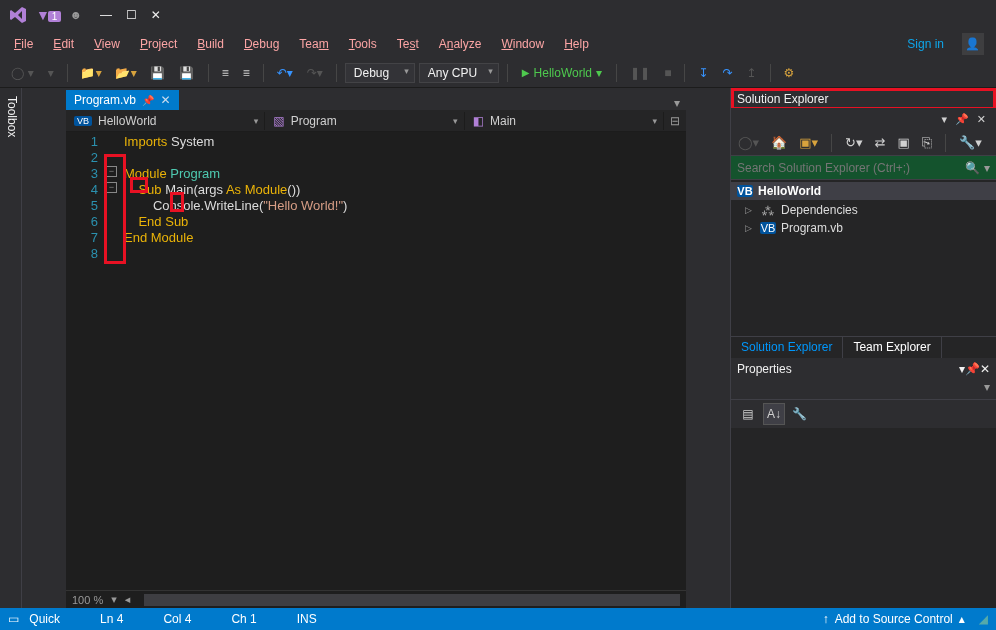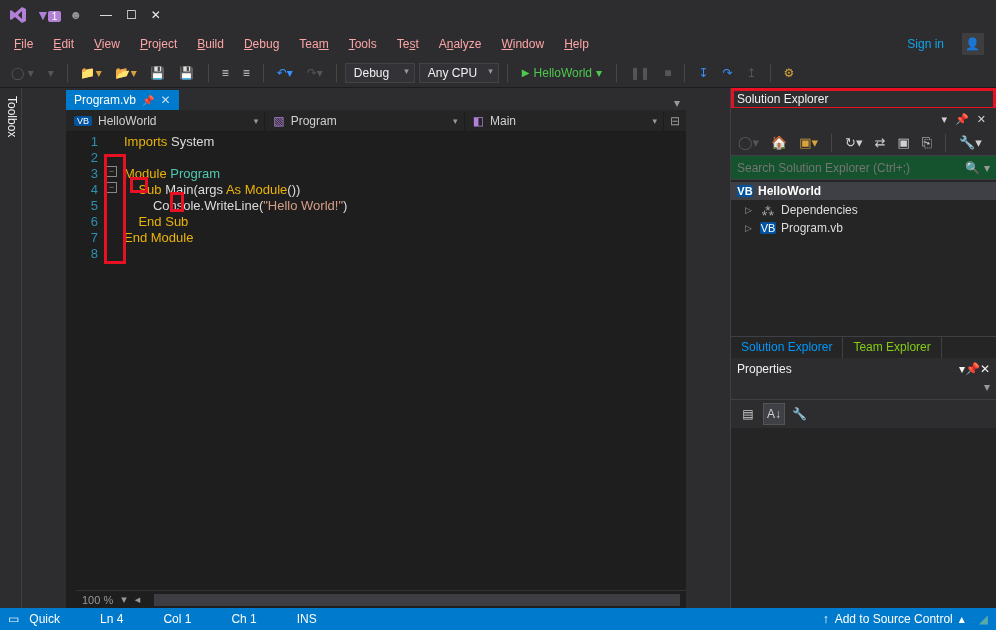--- a/index.html
+++ b/index.html
@@ -54,21 +54,21 @@
 .gutter { width: 40px; background: #1e1e1e; color: #2b91af; text-align: right; padding: 2px 8px 2px 2px; line-height: 16px; }
 .gutter .ln { height: 16px; }
 .fold-col { width: 14px; background: #1e1e1e; position: relative; }
 .fold-box { width: 11px; height: 11px; border: 1px solid #888; background: #1e1e1e; color: #888; font-size: 9px; line-height: 9px; text-align: center; position: absolute; }
 .code { flex: 1; padding: 2px 4px; line-height: 16px; white-space: pre; color: #dcdcdc; }
 .kw { color: #eab308; }
 .str { color: #d69d85; }
 .ty { color: #4ec9b0; }
 .red-highlight { position: absolute; border: 3px solid #e81123; pointer-events: none; }
 
-.zoom-bar { height: 18px; background: #1e1e1e; border-top: 1px solid #333; display: flex; align-items: center; padding: 0 6px; color: #999; font-size: 11px; gap: 8px; margin-left: 10px; }
+.zoom-bar { height: 18px; background: #1e1e1e; border-top: 1px solid #333; display: flex; align-items: center; padding: 0 6px; color: #999; font-size: 11px; gap: 8px; }
 .zoom-bar .scroll-track { flex: 1; height: 12px; background: #3e3e42; margin-left: 6px; }
 
 
 .right-panels { width: 266px; background: #252526; display: flex; flex-direction: column; border-left: 1px solid #3f3f46; }
 .panel-header { height: 22px; display: flex; align-items: center; padding: 0 6px; color: #f1f1f1; background: #2d2d30; }
 .panel-header.highlighted { border: 3px solid #e81123; padding: 0 3px; }
 .panel-header .spacer { flex: 1; }
 .panel-header .hbtn { padding: 0 4px; color: #d0d0d0; cursor: pointer; font-size: 11px; }
 .panel-toolbar { height: 26px; background: #2d2d30; display: flex; align-items: center; padding: 0 4px; gap: 6px; border-bottom: 1px solid #3f3f46; }
 .panel-toolbar .ico { color: #d0d0d0; padding: 2px 3px; font-size: 13px; }
@@ -76,21 +76,21 @@
 .solution-search input { background: transparent; border: none; color: #999; font-size: 12px; flex: 1; outline: none; }
 
 .tree { flex: 1; background: #252526; padding: 2px 0; overflow: auto; }
 .tree-item { display: flex; align-items: center; padding: 2px 6px; gap: 5px; color: #dcdcdc; }
 .tree-item.root { background: #3f3f46; font-weight: bold; color: #fff; }
 .tree-item .exp { width: 10px; color: #999; font-size: 9px; }
 .tree-item .icon { width: 16px; display: flex; align-items: center; justify-content: center; font-size: 11px; }
 .vb-file-badge { background: #00539c; color: #fff; font-size: 9px; padding: 0 3px; border-radius: 2px; }
 
 .panel-tabs { height: 22px; display: flex; background: #252526; border-top: 1px solid #3f3f46; }
-.panel-tab { padding: 3px 10px; color: #84cc16; border-right: 1px solid #3f3f46; }
+.panel-tab { padding: 3px 10px; color: #ffffff; border-right: 1px solid #3f3f46; }
 .panel-tab.active { color: #0097fb; }
 
 .properties-panel { background: #2d2d30; display: flex; flex-direction: column; }
 .prop-header { height: 22px; display: flex; align-items: center; padding: 0 6px; color: #f1f1f1; }
 .prop-header .spacer { flex: 1; }
 .prop-category { height: 20px; border-bottom: 1px solid #3f3f46; display: flex; justify-content: flex-end; padding: 0 6px; color: #999; }
 .prop-toolbar { height: 28px; display: flex; align-items: center; padding: 0 6px; gap: 4px; }
 .prop-btn { width: 22px; height: 22px; display: flex; align-items: center; justify-content: center; color: #d0d0d0; }
 .prop-btn.active { background: #3f3f46; border: 1px solid #555; }
 .prop-body { flex: 1; background: #252526; min-height: 180px; }
@@ -301,21 +301,21 @@
       </div>
       <div class="prop-body"></div>
     </div>
   </div>
 </div>
 
 <div class="statusbar">
   <span style="margin-right:10px">▭</span>
   <span class="sb-item">Quick</span>
   <span class="sb-item">Ln 4</span>
-  <span class="sb-item">Col 1</span>
+  <span class="sb-item">Col 4</span>
   <span class="sb-item">Ch 1</span>
   <span class="sb-item">INS</span>
   <div class="spacer"></div>
   <div class="sb-right">
     <span>↑</span>
     <span>Add to Source Control</span>
     <span>▴</span>
     <span style="margin-left:8px;color:#5aa">◢</span>
   </div>
 </div>

